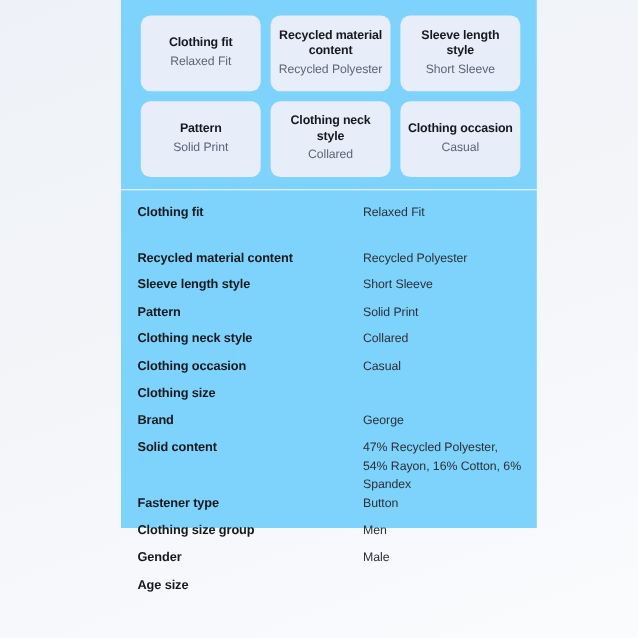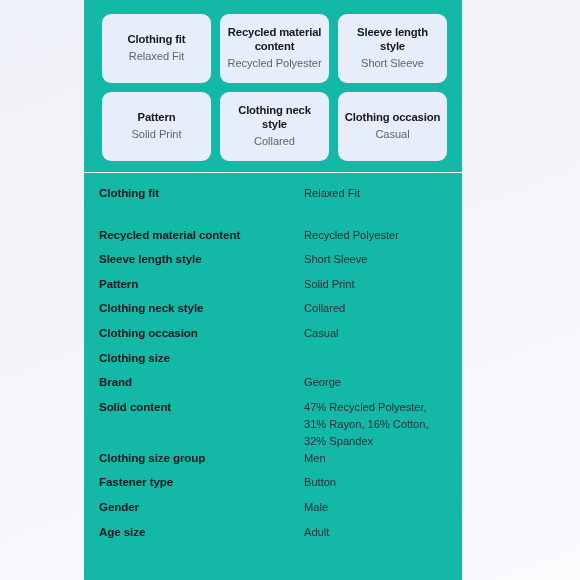--- a/index.html
+++ b/index.html
@@ -11,23 +11,23 @@
 
   body {
     font-family:"Liberation Sans", sans-serif;
     background:linear-gradient(160deg,#eef1f7 0%,#f3f5f9 45%,#fafbfd 100%);
     -webkit-font-smoothing:antialiased;
   }
 
   
   #panel {
     position:absolute;
-    left:84px; top:0;
-    width:378px; height:580px;
-    background:#14b8a6;
+    left:110px; top:0;
+    width:378px; height:480px;
+    background:#7dd3fc;
   }
 
   
   #card-grid {
     position:absolute;
     left:18px; top:14px;
     width:345px;
     display:grid;
     grid-template-columns:repeat(3, 109px);
     column-gap:9px;
@@ -168,33 +168,32 @@
       </div>
       <div class="spec-row">
         <div class="spec-label">Clothing size</div>
       </div>
       <div class="spec-row">
         <div class="spec-label">Brand</div>
         <div class="spec-value">George</div>
       </div>
       <div class="spec-row">
         <div class="spec-label">Solid content</div>
-        <div class="spec-value">47% Recycled Polyester, 31% Rayon, 16% Cotton, 32% Spandex</div>
+        <div class="spec-value">47% Recycled Polyester, 54% Rayon, 16% Cotton, 6% Spandex</div>
+      </div>
+      <div class="spec-row">
+        <div class="spec-label">Fastener type</div>
+        <div class="spec-value">Button</div>
       </div>
       <div class="spec-row">
         <div class="spec-label">Clothing size group</div>
         <div class="spec-value">Men</div>
-      </div>
-      <div class="spec-row">
-        <div class="spec-label">Fastener type</div>
-        <div class="spec-value">Button</div>
       </div>
       <div class="spec-row">
         <div class="spec-label">Gender</div>
         <div class="spec-value">Male</div>
       </div>
       <div class="spec-row">
         <div class="spec-label">Age size</div>
-        <div class="spec-value">Adult</div>
       </div>
     </div>
 
 </div>
 
 </body></html>

